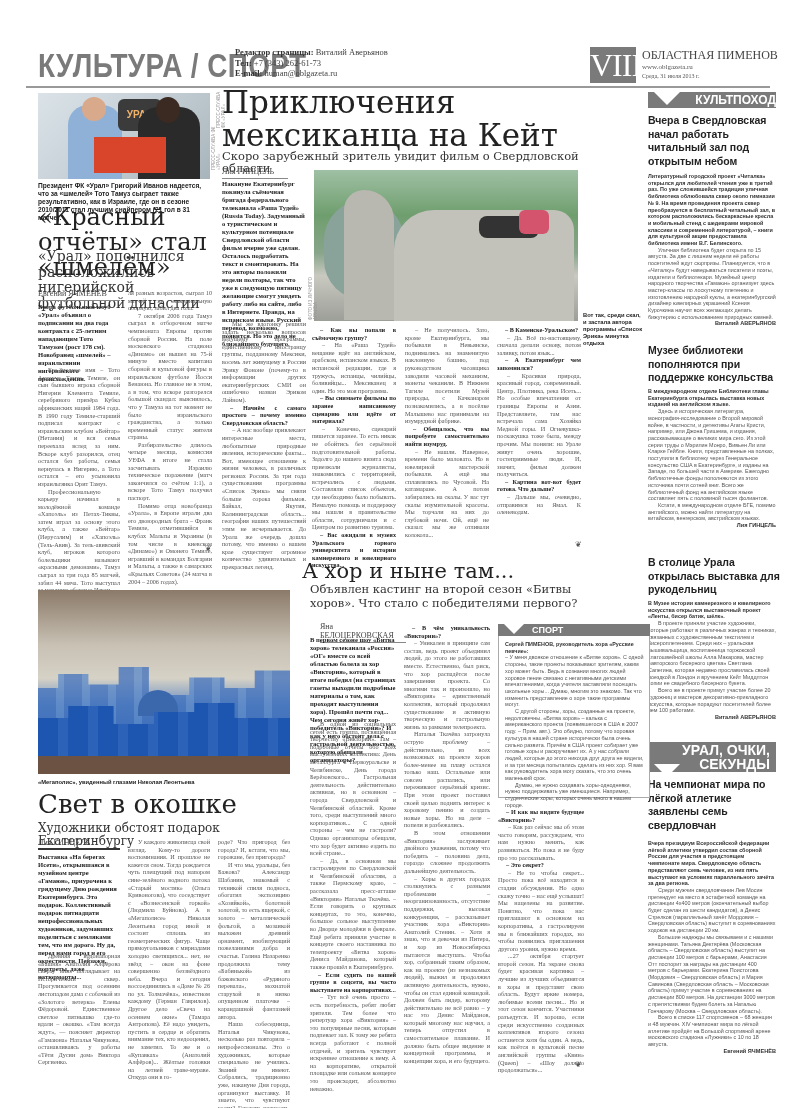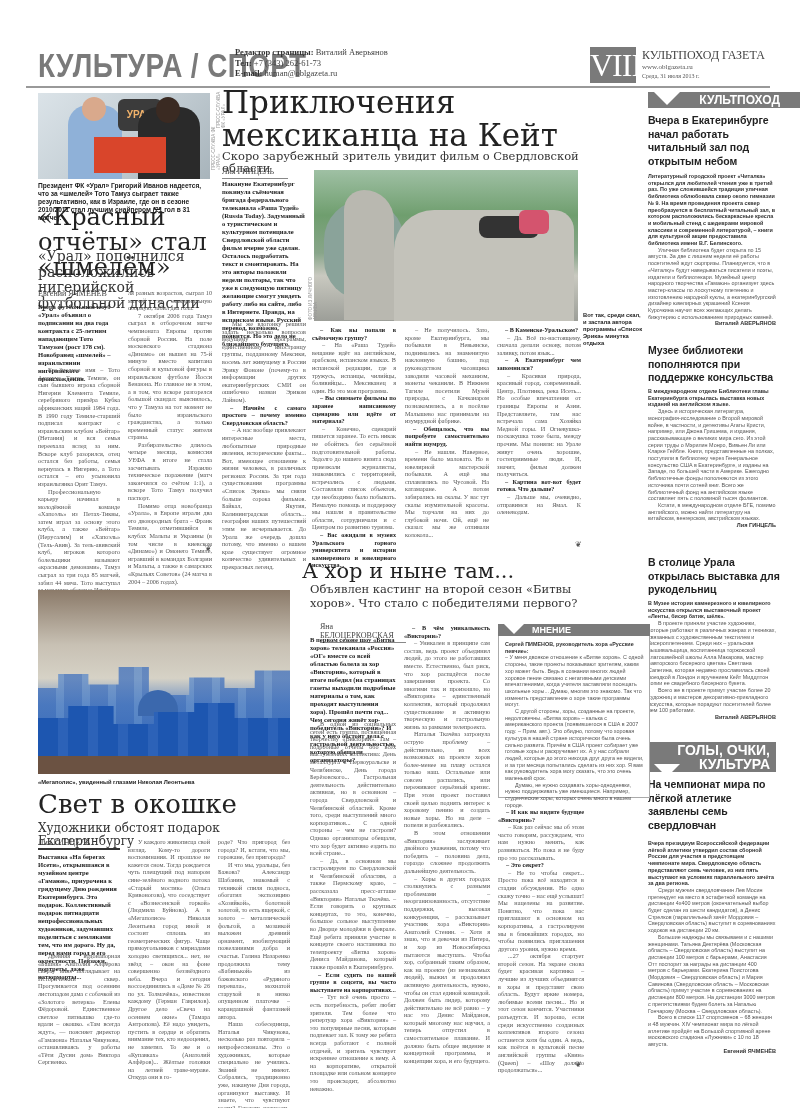--- a/index.html
+++ b/index.html
@@ -46,21 +46,21 @@
   .photo-mountain .river { position:absolute; left:10px; top:30px; width:80px; height:100px; background:#8aa39a; border-radius:40px; }
   .photo-mountain .rock1 { position:absolute; left:30px; top:20px; width:50px; height:130px; background:#b9b8b0; border-radius:20px 30px 0 0; }
   .photo-mountain .rock2 { position:absolute; left:80px; top:40px; width:180px; height:111px; background:#c3c2ba; border-radius:40px 20px 0 0; }
   .photo-mountain .man { position:absolute; left:165px; top:46px; width:60px; height:22px; background:#333; border-radius:8px; transform: rotate(-10px); }
   .photo-mountain .manshirt { position:absolute; left:205px; top:40px; width:30px; height:24px; background:#d4546e; border-radius:6px; }
   .cap2 { left: 583px; top: 312px; width: 60px; }
 
   
   .rubric { background: #7a7a7a; color: #fff; font-family: "Liberation Sans", sans-serif; font-weight: bold; text-align: right; }
   .rubric .tri { position: absolute; left: 6px; top: 0; width: 0; height: 0; border-left: 13px solid transparent; border-right: 13px solid transparent; border-top: 13px solid #fff; }
-  .rub1 { left: 648px; top: 92px; width: 152px; height: 16px; font-size: 12px; line-height: 16px; padding-right: 20px; }
+  .rub1 { left: 648px; top: 92px; width: 128px; height: 16px; font-size: 12px; line-height: 16px; padding-right: 0; }
   .rh { font-family: "Liberation Sans", sans-serif; font-weight: bold; color: #222; font-size: 10.5px; line-height: 13.5px; }
   .rlead { font-family: "Liberation Sans", sans-serif; font-weight: bold; font-size: 5.4px; line-height: 6.7px; color: #333; }
   .rbody { font-family: "Liberation Sans", sans-serif; font-size: 5.4px; line-height: 6.7px; color: #555; }
   .rbody p { text-indent: 10px; }
   .sign { font-family: "Liberation Sans", sans-serif; font-weight: bold; font-size: 5.6px; color: #333; text-align: right; }
 
   .rub2 { left: 648px; top: 742px; width: 128px; height: 30px; font-size: 14px; line-height: 14px; padding-right: 6px; padding-top: 1px; }
 
   
   .photo-painting { left: 38px; top: 590px; width: 252px; height: 184px; overflow: hidden; background: linear-gradient(180deg,#8b7a69 0%,#c8c1b4 30%,#d6d2c6 48%,#6f92c3 62%,#2f66b5 80%,#6d5645 100%); }
@@ -87,21 +87,21 @@
 </head>
 <body>
 
 <div class="abs section-title">КУЛЬТУРА / СПОРТ</div>
 <div class="abs editor-block">
   <div><b>Редактор страницы:</b> <span>Виталий Аверьянов</span></div>
   <div><b>Тел:</b> <span>+7 (343) 262-61-73</span></div>
   <div><b>E-mail:</b> <span>human@oblgazeta.ru</span></div>
 </div>
 <div class="abs page-num">VIII</div>
-<div class="abs paper-name">КУЛЬТПОХОД ГАЗЕТА</div>
+<div class="abs paper-name">ОБЛАСТНАЯ ПИМЕНОВ</div>
 <div class="abs paper-url">www.oblgazeta.ru</div>
 <div class="abs paper-date">Среда, 31 июля 2013 г.</div>
 <div class="abs header-rule"></div>
 
 <div class="abs photo-football">
   <div class="p1"></div>
     <div class="h1"></div>
   <div class="logo">УРАЛ</div>
   <div class="p2"></div>
     <div class="h2"></div>
@@ -163,21 +163,21 @@
   <p>– Красивая природа, красивый город, современный. Центр, Плотинка, река Исеть... Но особые впечатления от границы Европы и Азии. Представляете, там нас встречала сама Хозяйка Медной горы. И Огневушка-поскакушка тоже была, между прочим. Мы поняли: на Урале живут очень хорошие, гостеприимные люди. И, значит, фильм должен получиться.</p>
   <p class="lead" style="text-indent:8px;font-size:6.2px;line-height:7.6px;">– Картина вот-вот будет готова. Что дальше?</p>
   <p>– Дальше мы, очевидно, отправимся на Ямал. К оленеводам.</p>
 </div>
 <div class="abs endmark" style="left:575px;top:540px;">❦</div>
 
 <div class="abs rubric rub1">
   <span class="tri"></span>
   <span>КУЛЬТПОХОД</span>
 </div>
-<div class="abs rh" style="left:648px;top:114px;width:135px;">Вчера в Екатеринбурге начал работать читальный зал под открытым небом</div>
+<div class="abs rh" style="left:648px;top:114px;width:135px;">Вчера в Свердловская начал работать читальный зал под открытым небом</div>
 <div class="abs" style="left:648px;top:173px;width:128px;">
   <div class="rlead">Литературный городской проект «Читалка» открылся для любителей чтения уже в третий раз. По уже сложившейся традиции уличная библиотека облюбовала сквер около гимназии № 9. На время проведения проекта сквер преобразуется в бесплатный читальный зал, в котором расположились бескаркасные кресла и мобильный стенд с шедеврами мировой классики и современной литературой, – книги для культурной акции предоставила библиотека имени В.Г. Белинского.</div>
   <div class="rbody">
       <p>Уличная библиотека будет открыта по 15 августа. За две с лишним недели её работы посетителей ждут сюрпризы. Планируется, что в «Читалку» будут наведываться писатели и поэты, издатели и библиотекари. Музейный центр народного творчества «Гамаюн» организует здесь мастер-классы по лоскутному плетению и изготовлению народной куклы, а екатеринбургский дизайнер ювелирных украшений Ксения Курочкина научит всех желающих делать бижутерию с использованием природных камней.</p>
     </div>
   <div class="sign">Виталий АВЕРЬЯНОВ</div>
 </div>
 <div class="abs rh" style="left:648px;top:344px;width:135px;">Музее библиотеки пополняются при поддержке консульства</div>
 <div class="abs" style="left:648px;top:388px;width:128px;">
   <div class="rlead">В международном отделе Библиотеки главы Екатеринбурга открылась выставка новых изданий на английском языке.</div>
@@ -192,21 +192,21 @@
   <div class="rlead">В Музее истории камнерезного и ювелирного искусства открылся выставочный проект «Ленты, бисер батик, шёлк».</div>
   <div class="rbody">
     <p>В проекте приняли участие художники, которые работают в различных жанрах и техниках, связанных с художественным текстилем и бисероплетением. Среди них – уральская вышивальщица, воспитанница торжокской златошвейной школы Алла Макарова, мастер «авторского бисерного цветка» Светлана Сапегина, которая недавно прославилась своей поездкой в Лондон и вручением Кейт Миддлтон копии ее свадебного бисерного букета.</p>
     <p>Всего же в проекте примут участие более 20 художниц и мастеров декоративно-прикладного искусства, которые порадуют посетителей более чем 100 работами.</p>
   </div>
   <div class="sign">Виталий АВЕРЬЯНОВ</div>
 </div>
 
 <div class="abs rubric rub2">
   <span class="tri" style="top:22px;"></span>
-  <span>ГОЛЫ, ОЧКИ, КУЛЬТУРА</span>
+  <span>УРАЛ, ОЧКИ, СЕКУНДЫ</span>
 </div>
 <div class="abs rh" style="left:648px;top:778px;width:120px;">На чемпионат мира по лёгкой атлетике заявлены семь свердловчан</div>
 <div class="abs" style="left:648px;top:840px;width:128px;">
   <div class="rlead">Вчера президиум Всероссийской федерации лёгкой атлетики утвердил состав сборной России для участия в предстоящем чемпионате мира. Свердловскую область представляют семь человек, из них пять выступают на условиях параллельного зачёта за два региона.</div>
   <div class="rbody">
     <p>Среди мужчин свердловчанин Лев Мосин претендует на место в эстафетной команде на дистанции 4х400 метров (окончательный выбор будет сделан из шести кандидатов), а Денис Стрелков (параллельный зачёт Мордовия – Свердловская область) выступит в соревнованиях ходоков на дистанции 20 км.</p>
     <p>Большие надежды мы связываем и с нашими женщинами. Татьяна Дектярёва (Московская область – Свердловская область) выступит на дистанции 100 метров с барьерами, Анастасия Отт поспорит за награды на дистанции 400 метров с барьерами. Екатерина Поистогова (Мордовия – Свердловская область) и Мария Савинова (Свердловская область – Московская область) примут участие в соревнованиях на дистанции 800 метров. На дистанции 3000 метров с препятствиями будем болеть за Наталью Гончарову (Москва – Свердловская область).</p>
     <p>Всего в списке 117 спортсменов – 68 женщин и 48 мужчин. XIV чемпионат мира по лёгкой атлетике пройдёт на Большой спортивной арене московского стадиона «Лужники» с 10 по 18 августа.</p>
   </div>
   <div class="sign">Евгений ЯЧМЕНЁВ</div>
@@ -258,21 +258,21 @@
   <p>– Как раз сейчас мы об этом часто говорим, рассуждаем, что нам нужно менять, как развиваться. Но пока я не буду про это рассказывать.</p>
   <p class="lead" style="text-indent:8px;font-size:6.2px;line-height:7.6px;">– Это секрет?</p>
   <p>– Не то чтобы секрет... Просто пока всё находится в стадии обсуждения. Но одно скажу точно – нас ещё услышат! Мы нацелены на развитие. Понятно, что пока нас приглашают в основном на корпоративы, а гастролируем мы в ближайших городах, но чтобы появились приглашения другого уровня, нужно время.</p>
   <p>...27 октября стартует второй сезон. На экране снова будет красивая картинка – лучшие из лучших объединятся в хоры и представят свою область. Будут яркие номера, любимые всеми песни... Но и этот сезон кончится. Участники разъедутся. И хорошо, если среди искусственно созданных коллективов второго сезона останется хотя бы один. А ведь, как поётся в культовой песне английской группы «Квин» (Queen) – «Шоу должно продолжаться»...</p>
 </div>
 <div class="abs endmark" style="left:575px;top:1060px;">❦</div>
 
 <div class="abs opinion-box">
   <div class="rubric rub-op">
     <span class="tri"></span>
-    <span>МНЕНИЕ</span>
+    <span>СПОРТ</span>
   </div>
   <div class="op-body">
     <div class="rlead">Сергей ПИМЕНОВ, руководитель хора «Русские певчие»:</div>
     <div class="rbody">
       <p style="text-indent:0">– У меня двоякое отношение к «Битве хоров». С одной стороны, такие проекты показывают зрителям, каким хор может быть. Ведь в сознании многих людей хоровое пение связано с негативными детскими впечатлениями, когда учителя заставляли посещать школьные хоры... Думаю, многим это знакомо. Так что изменить представление о хоре такие программы могут.</p>
       <p>С другой стороны, хоры, созданные на проекте, недолговечны. «Битва хоров» – калька с американского проекта (появившегося в США в 2007 году. – Прим. авт.). Это обидно, потому что хоровая культура в нашей стране исторически была очень сильно развита. Причём в США проект собирает уже готовые хоры и раскручивает их. А у нас собрали людей, которые до этого никогда друг друга не видели, и за три месяца попытались сделать из них хор. Я вам как руководитель хора могу сказать, что это очень маленький срок.</p>
       <p>Думаю, не нужно создавать хоры-однодневки, нужно поддерживать уже имеющиеся. Например, студенческие хоры, которых очень много в нашем городе.</p>
     </div>
   </div>
 </div>

